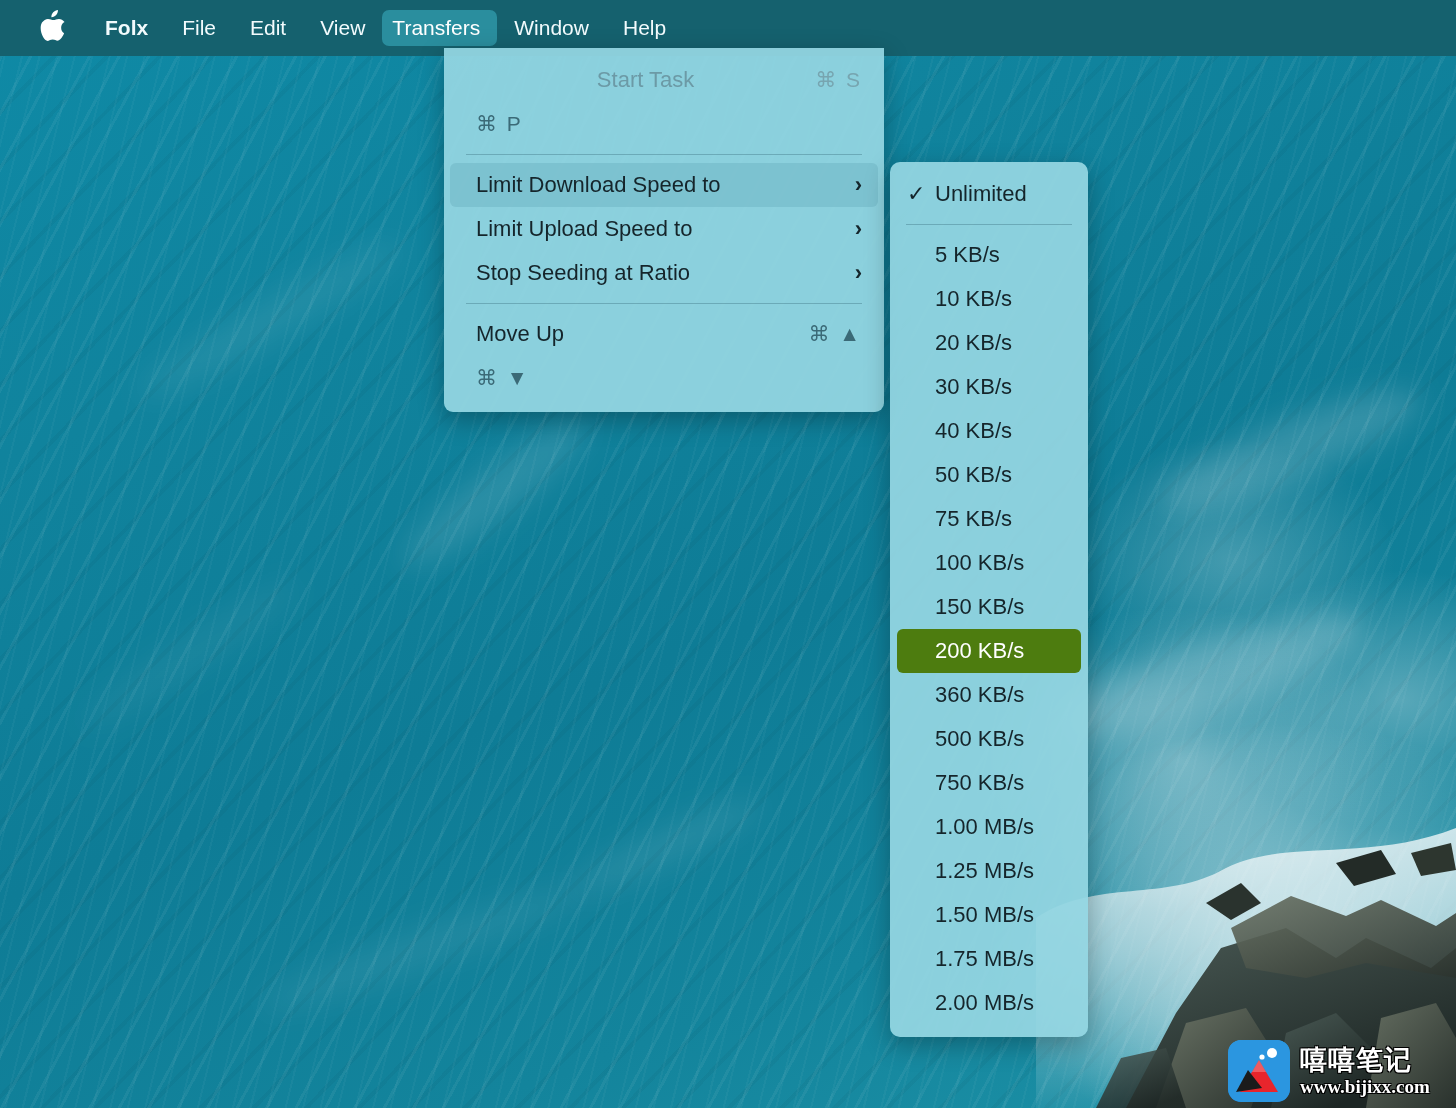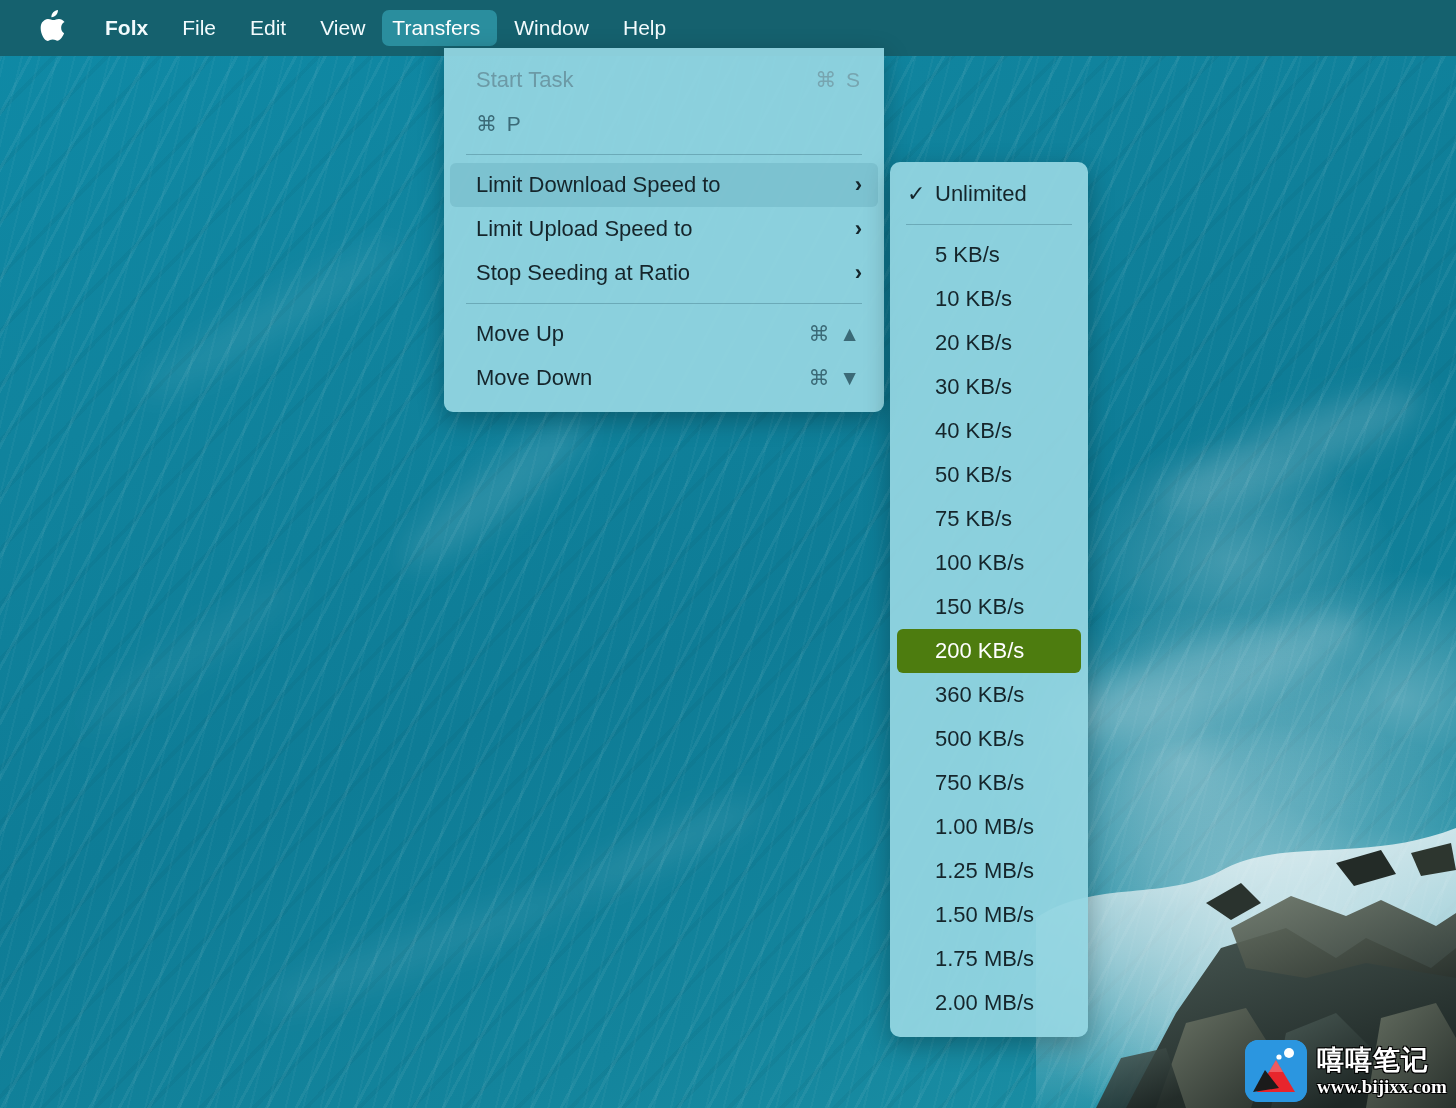--- a/index.html
+++ b/index.html
@@ -111,21 +111,21 @@
     position: relative;
     display: flex;
     align-items: center;
     height: 44px;
     padding: 0 16px 0 26px;
     margin: 0 6px;
     border-radius: 6px;
     color: #15252b;
     font-size: 22px;
   }
-  .menu-row.disabled { color: #6c9aa6; }
+  .menu-row.disabled { color: #6c9aa6; text-align: center; }
   .menu-row.highlighted { background: rgba(120,190,204,0.78); }
   .menu-row .label { flex: 1; white-space: nowrap; }
   .menu-row .shortcut {
     color: #3b6a77;
     font-size: 21px;
     letter-spacing: 2px;
     white-space: nowrap;
   }
   .menu-row.disabled .shortcut { color: #77a5b0; }
   .menu-row .arrow {
@@ -178,21 +178,20 @@
 
   
   #watermark {
     position: absolute;
     left: 1228px;
     top: 1040px;
     display: flex;
     align-items: center;
     gap: 10px;
     z-index: 40;
-    margin-left: 17px;
   }
   #wm-logo {
     width: 62px;
     height: 62px;
     border-radius: 13px;
     background: linear-gradient(180deg, #2f9ee8 0%, #1f7fd0 100%);
     position: relative;
     overflow: hidden;
     flex: 0 0 62px;
   }
@@ -303,21 +302,20 @@
     </div>
 
     <div class="menu-sep"></div>
 
     <div class="menu-row">
       <span class="label">Move Up</span>
       <span class="shortcut">⌘ ▲</span>
     </div>
 
     <div class="menu-row">
-      <span class="label">Move Down</span>
       <span class="shortcut">⌘ ▼</span>
     </div>
   </div>
 
   <div id="speed-submenu">
 
     <div class="sub-row">
       <span class="check">✓</span>
       <span>Unlimited</span>
     </div>

